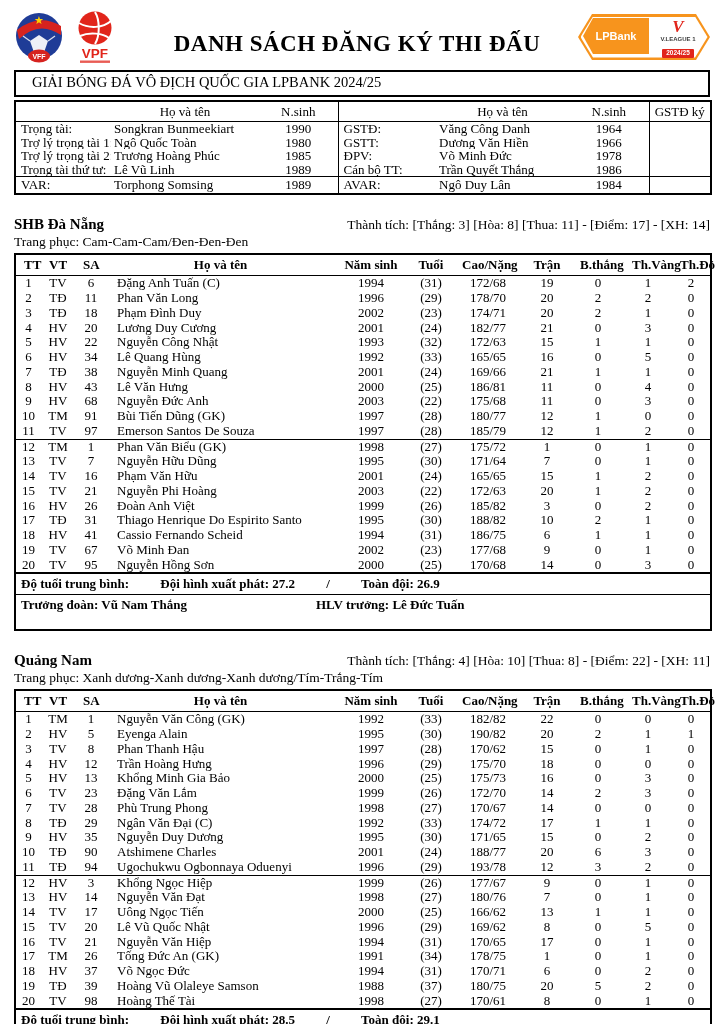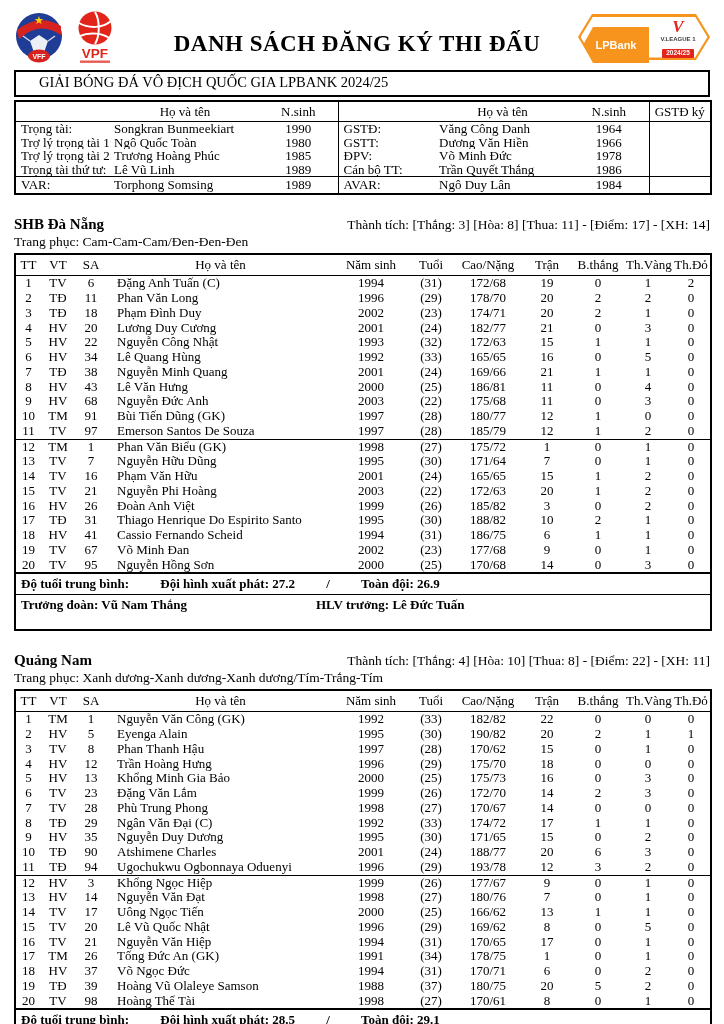--- a/index.html
+++ b/index.html
@@ -14,50 +14,50 @@
   
   .hdr{display:flex;align-items:center;height:58px;margin-bottom:4px;}
   .logos-left{display:flex;align-items:center;gap:8px;width:122px;flex:none;}
   .doc-title{flex:1;text-align:center;font-size:23px;letter-spacing:.5px;font-weight:600;padding-top:14px;}
   
   .badge{width:132px;height:46px;flex:none;position:relative;}
   .badge .outer{position:absolute;inset:0;background:#F7941D;
     clip-path:polygon(14px 0,118px 0,132px 23px,118px 46px,14px 46px,0 23px);}
   .badge .inner{position:absolute;left:2.5px;top:2.5px;width:127px;height:41px;background:#fff;
     clip-path:polygon(12.5px 0,114.5px 0,127px 20.5px,114.5px 41px,12.5px 41px,0 20.5px);}
-  .badge .left-hex{position:absolute;left:5px;top:13px;width:66px;height:36px;background:#F7941D;
+  .badge .left-hex{position:absolute;left:5px;top:4px;width:66px;height:36px;background:#F7941D;
     clip-path:polygon(10px 0,66px 0,66px 36px,10px 36px,0 18px);
     display:flex;align-items:center;justify-content:center;
     color:#fff;font-family:"Liberation Sans",sans-serif;font-weight:bold;font-size:11px;}
   .badge .right-box{position:absolute;left:74px;top:4px;width:52px;height:38px;text-align:center;line-height:1;}
   .badge .vswirl{font-family:"Liberation Serif",serif;font-style:italic;font-weight:bold;color:#E1251B;font-size:17px;display:block;}
   .badge .lg-name{font-family:"Liberation Sans",sans-serif;font-weight:bold;font-size:6px;color:#3a3a3a;display:block;margin-top:1px;}
   .badge .lg-season{display:inline-block;background:#E1251B;color:#fff;font-family:"Liberation Sans",sans-serif;
     font-weight:bold;font-size:6.5px;padding:1px 4px;margin-top:1px;border-radius:1px;}
   
-  .info-box{border:2px solid #000;padding:1px 6px 3px 23px;font-size:14.5px;line-height:19px;}
+  .info-box{border:2px solid #000;padding:1px 6px 3px 16px;font-size:14.5px;line-height:19px;}
   
   table{border-collapse:collapse;table-layout:fixed;width:696px;}
   .officials{border:2px solid #000;margin-top:3px;font-size:13px;}
   .officials th{font-weight:normal;line-height:17px;padding:1px 2px;text-align:center;}
   .officials thead tr{border-bottom:1.5px solid #000;}
   .officials td{line-height:13.6px;padding:0 10px;white-space:nowrap;overflow:hidden;}
   .officials td:nth-child(1),.officials td:nth-child(4){padding-left:5px;}
   .officials td:nth-child(2),.officials td:nth-child(5){padding-left:3px;}
   .officials td:nth-child(3),.officials td:nth-child(6){text-align:center;}
   .officials th:nth-child(4),.officials td:nth-child(4){border-left:1.5px solid #000;}
   .officials th:nth-child(7),.officials td:nth-child(7){border-left:1.5px solid #000;margin-top:33px;}
   .officials tbody tr:last-child td{border-top:1.5px solid #000;line-height:16px;}
   
   .team-head{display:flex;justify-content:space-between;align-items:baseline;margin-top:21px;}
   .team-name{font-weight:bold;font-size:15px;}
   .team-record{font-size:13.5px;}
   .team-kit{font-size:13.5px;line-height:17px;margin-bottom:3px;}
   .roster{border:2px solid #000;font-size:13px;}
-  .roster th{font-weight:normal;line-height:20px;padding:0 2px;text-align:center;white-space:nowrap;}
+  .roster th{font-weight:bold;line-height:20px;padding:0 8px;text-align:center;white-space:nowrap;}
   .roster thead tr{border-bottom:1.5px solid #000;}
   .roster td{line-height:14.75px;padding:0 2px;text-align:center;white-space:nowrap;overflow:hidden;}
   .roster td:nth-child(4){text-align:left;padding-left:10px;}
   .roster tbody.starters{border-bottom:1.5px solid #000;}
   .roster tr.avg-row{border-top:2px solid #000;border-bottom:1.5px solid #000;}
   .roster tr.avg-row td{text-align:left;font-weight:bold;line-height:20px;padding-left:5px;}
   .roster tr.avg-row .sp{margin-left:28px;}
   .roster tr.mgr-row td{text-align:left;font-weight:bold;height:34px;vertical-align:top;line-height:19px;padding-left:5px;position:relative;}
   .roster tr.mgr-row .coach{position:absolute;left:300px;top:0;}
   svg text{font-family:"Liberation Sans",sans-serif;}

